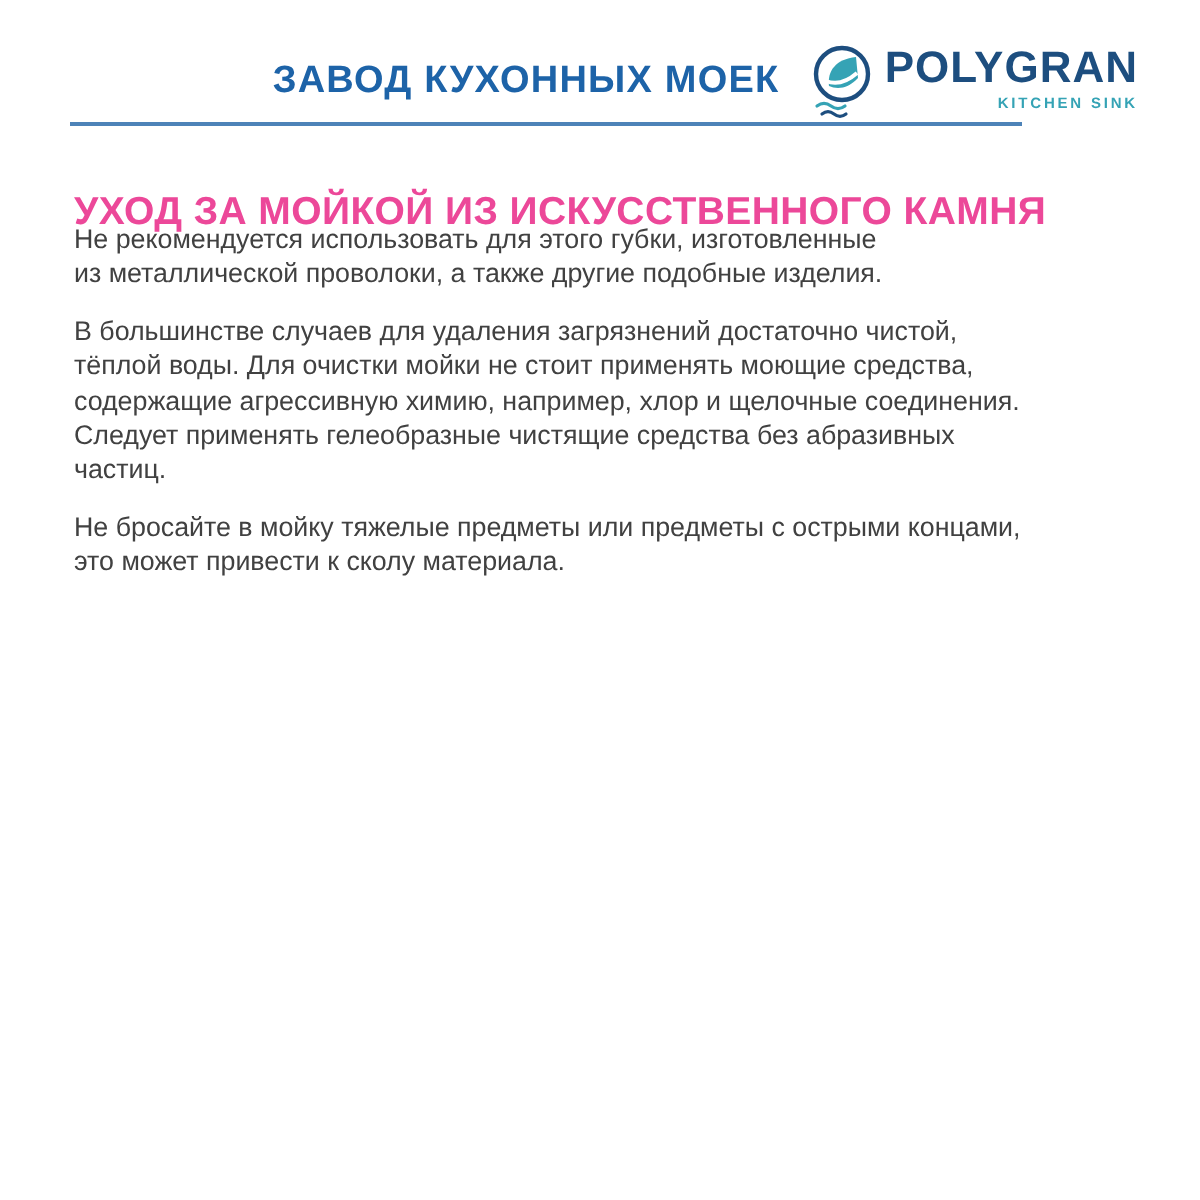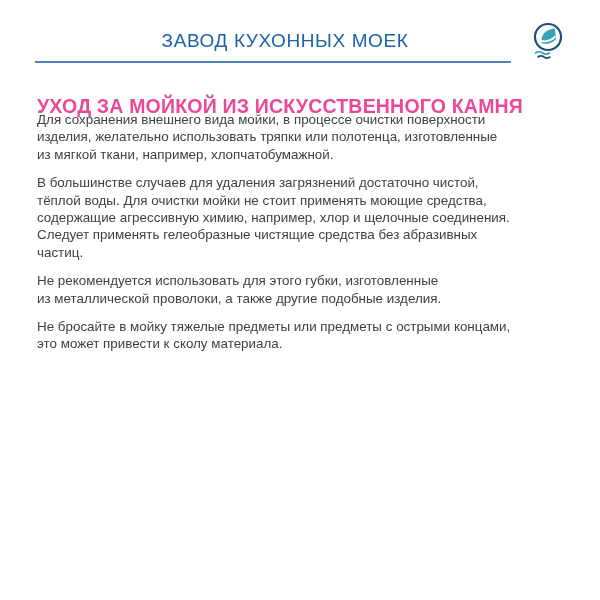--- a/index.html
+++ b/index.html
@@ -8,26 +8,26 @@
     width: 600px;
     height: 600px;
     background: #ffffff;
     font-family: "Liberation Sans", sans-serif;
     overflow: hidden;
   }
 
   
   .header-title {
     position: absolute;
-    left: 47px;
+    left: 25px;
     top: 30px;
     width: 476px;
     text-align: center;
     font-size: 19px;
-    font-weight: normal;
+    font-weight: bold;
     letter-spacing: 0.6px;
     color: #1d63a8;
   }
   .header-rule {
     position: absolute;
     left: 35px;
     top: 61px;
     width: 476px;
     height: 2px;
     background: #4d83b8;
@@ -92,34 +92,35 @@
   <div class="logo">
     <span class="logo-icon">
       <svg width="32" height="40" viewBox="0 0 32 40" xmlns="http://www.w3.org/2000/svg">
         <circle cx="16" cy="15" r="13" fill="#ffffff" stroke="#1d4e7f" stroke-width="2.2"></circle>
         <path d="M9.5 21 C8.5 13.5 13 7.5 23 6.5 L24 17 C19 22.5 13.5 22.8 9.5 21 Z" fill="#35a3b5"></path>
         <path d="M8 18.5 Q15.5 21.5 23.5 14.5" stroke="#ffffff" stroke-width="2" fill="none"></path>
         <path d="M3.5 31 q3.5 -2.6 7 0 t7 0" stroke="#35a3b5" stroke-width="1.6" fill="none" stroke-linecap="round"></path>
         <path d="M6 35 q3 -2.3 6 0 t6 0" stroke="#1d4e7f" stroke-width="1.6" fill="none" stroke-linecap="round"></path>
       </svg>
     </span>
+    <span class="logo-text">
+      <span class="logo-brand">POLYGRAN</span>
+      <span class="logo-tagline">KITCHEN SINK</span>
+    </span>
   </div>
 
   <div class="header-rule"></div>
 
   <h1 class="doc-title">УХОД ЗА МОЙКОЙ ИЗ ИСКУССТВЕННОГО КАМНЯ</h1>
 
   <div class="doc-content">
-    <p>Для сохранения внешнего вида мойки, в процессе очистки поверхности
-изделия, желательно использовать тряпки или полотенца, изготовленные
-из мягкой ткани, например, хлопчатобумажной.</p>
+    <p>Не рекомендуется использовать для этого губки, изготовленные
+из металлической проволоки, а также другие подобные изделия.</p>
     <p>В большинстве случаев для удаления загрязнений достаточно чистой,
 тёплой воды. Для очистки мойки не стоит применять моющие средства,
 содержащие агрессивную химию, например, хлор и щелочные соединения.
 Следует применять гелеобразные чистящие средства без абразивных
 частиц.</p>
-    <p>Не рекомендуется использовать для этого губки, изготовленные
-из металлической проволоки, а также другие подобные изделия.</p>
     <p>Не бросайте в мойку тяжелые предметы или предметы с острыми концами,
 это может привести к сколу материала.</p>
   </div>
 
 </div>
 
 </body></html>

